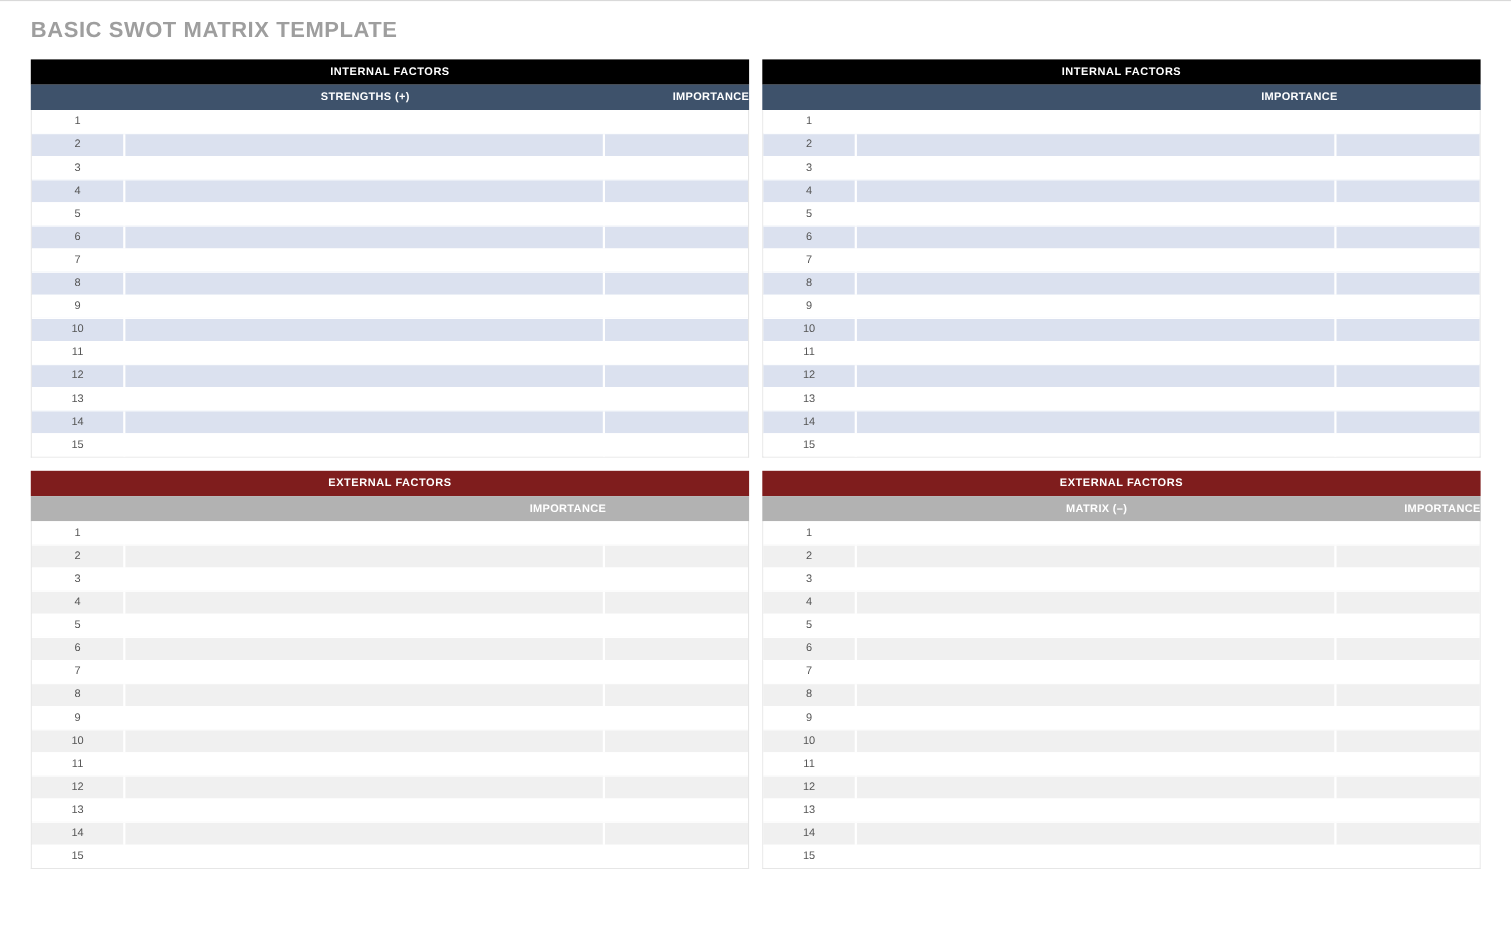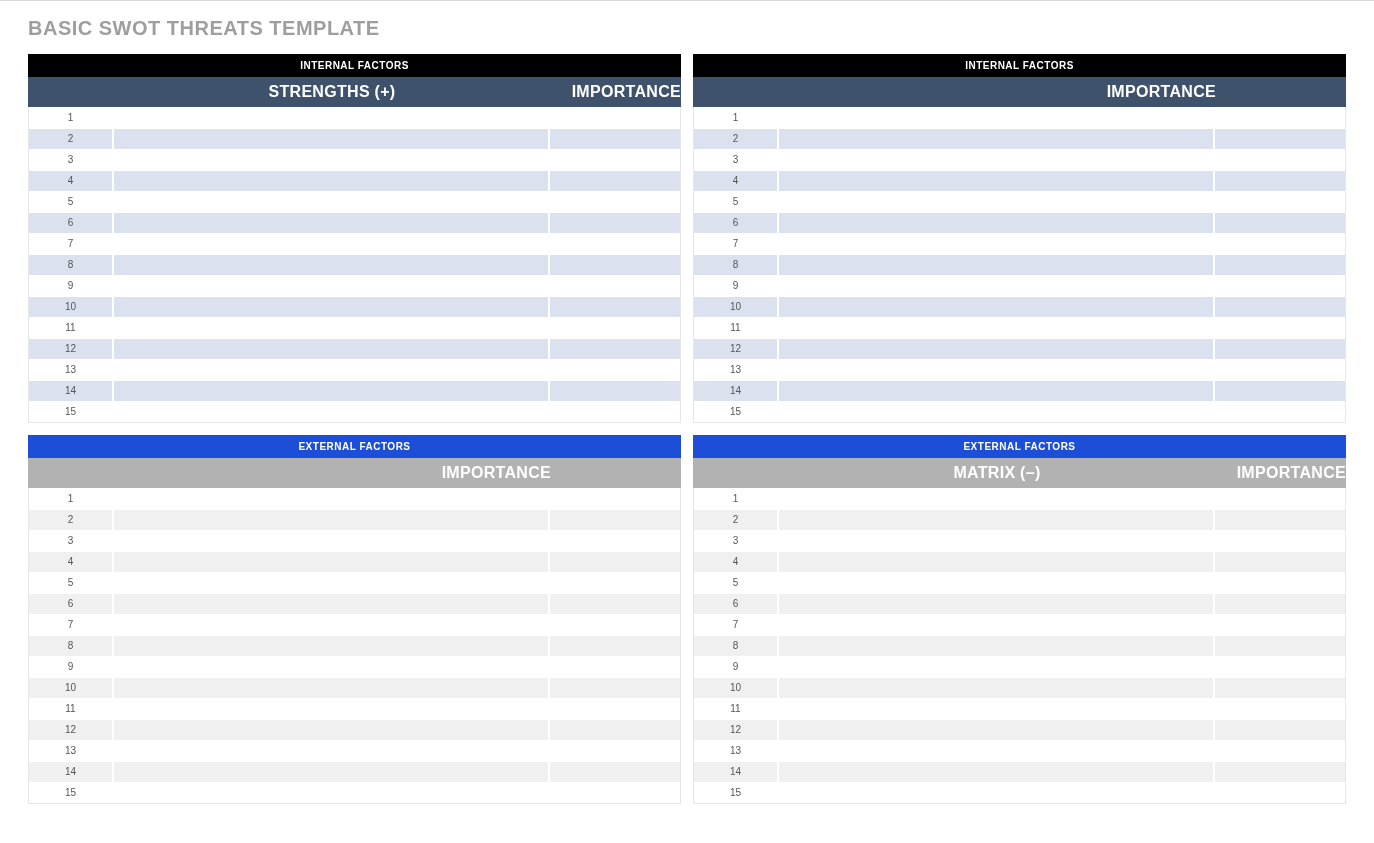--- a/index.html
+++ b/index.html
@@ -30,25 +30,25 @@
   }
   .factor-header {
     text-align: center;
     font-size: 10px;
     font-weight: 700;
     letter-spacing: 0.5px;
     color: #ffffff;
     padding: 6px 0;
   }
   .factor-header.internal { background: #000000; }
-  .factor-header.external { background: #1d4ed8; }
+  .factor-header.external { background: #7f1d1d; }
   .subheader {
     display: grid;
     grid-template-columns: 85px 1fr 130px;
-    font-size: 16px;
+    font-size: 10px;
     font-weight: 700;
     letter-spacing: 0.3px;
     color: #ffffff;
   }
   .subheader.internal { background: #3e526b; }
   .subheader.external { background: #b2b2b2; }
   .subheader .num-col { }
   .subheader .main-col { text-align: center; padding: 6px 0; }
   .subheader .imp-col { text-align: right; padding: 6px 0; }
   .row {
@@ -80,21 +80,21 @@
   .panel.external .row:nth-child(odd) { background: #ffffff; }
   .panel.external .row:nth-child(even) { background: #f0f0f0; }
   .rows-wrap {
     border: 1px solid #e6e6e6;
     border-top: none;
   }
 </style>
 </head>
 <body>
 
-<div class="page-title">BASIC SWOT THREATS TEMPLATE</div>
+<div class="page-title">BASIC SWOT MATRIX TEMPLATE</div>
 
 <div class="grid">
 
   <div class="panel internal">
     <div class="factor-header internal">INTERNAL FACTORS</div>
     <div class="subheader internal">
       <div class="num-col"></div>
       <div class="main-col">STRENGTHS (+)</div>
       <div class="imp-col">IMPORTANCE</div>
     </div>

